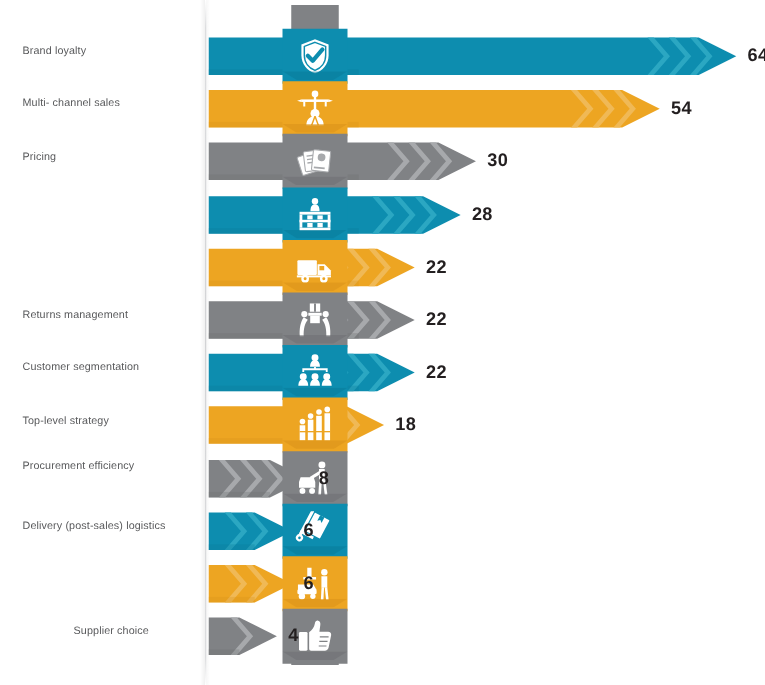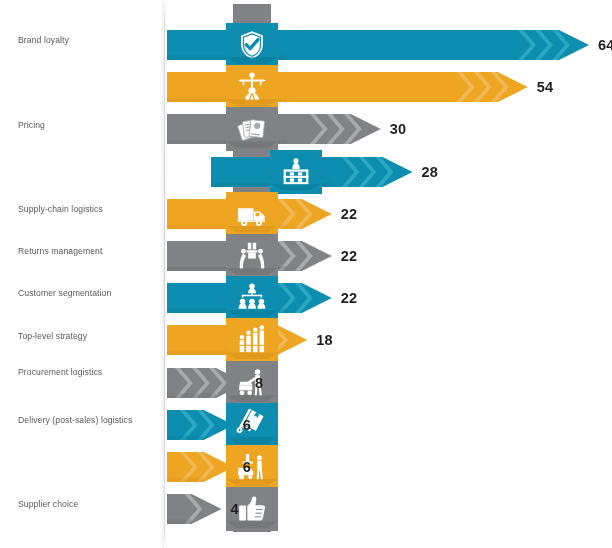--- a/index.html
+++ b/index.html
@@ -60,42 +60,42 @@
 </style>
 </head>
 <body>
 
 <div id="chart-root">
 
   <div class="labels">
       <div class="label" style="top: 35.2px;">
         <span class="sub">Brand loyalty</span>
       </div>
+      <div class="label" style="top: 77.4px;">
+        <span class="sub">Multi- channel sales</span>
+      </div>
       <div class="label" style="top: 119.6px;">
         <span class="sub">Pricing</span>
       </div>
-      <div class="label" style="top: 204px;">
-        <span class="sub">Supply-chain logistics</span>
-      </div>
       <div class="label" style="top: 246.2px;">
         <span class="sub">Returns management</span>
       </div>
       <div class="label" style="top: 288.4px;">
         <span class="sub">Customer segmentation</span>
       </div>
       <div class="label" style="top: 330.6px;">
         <span class="sub">Top-level strategy</span>
       </div>
       <div class="label" style="top: 367px;">
-        <span class="sub">Procurement logistics</span>
+        <span class="sub">Procurement efficiency</span>
       </div>
       <div class="label" style="top: 415px;">
         <span class="sub">Delivery (post-sales) logistics</span>
       </div>
-      <div class="label" style="top: 499.4px;">
+      <div class="label" style="top: 499.4px; text-align: center;">
         <span class="sub">Supplier choice</span>
       </div>
     </div>
   <div class="divider-soft"></div>
   <div class="divider"></div>
   <div class="spine"></div>
   <div id="rows-host">
       <div class="row" style="top: 30px;">
         <div class="bar-wrap" style="width: 422px;">
           <svg class="bar-svg" width="422" height="30" viewBox="0 0 422 30">
@@ -165,21 +165,21 @@
             <g transform="rotate(6 15 15)">
               <rect x="13.0" y="6.4" width="13.0" height="15.6" rx="1" fill="#fff" stroke="#a7a9ac" stroke-width="0.8"></rect>
               <circle cx="19.6" cy="11.6" r="2.9" fill="#a7a9ac"></circle>
               <path d="M14.6 19.6 h8.2" stroke="#a7a9ac" stroke-width="1.3"></path>
             </g>
           </svg>
         </div>
         <div style="position: absolute; left: 226px; top: 27px; width: 52px; height: 7px; background: rgb(109, 111, 114); opacity: 0.55; clip-path: polygon(0px 0px, 100% 0px, 78% 100%, 22% 100%);"></div>
         <div class="value" style="left: 389.75px;">30</div>
       </div>
-      <div class="row" style="top: 156.6px; margin-left: 44px;">
+      <div class="row" style="top: 156.6px;">
         <div class="bar-wrap" style="width: 201.5px;">
           <svg class="bar-svg" width="201.5" height="30" viewBox="0 0 201.5 30">
        <path d="M0 0 H171.5 L201.5 15 L171.5 30 H0 Z" fill="#0d8daf"></path>
        <path d="M169.5 0 L182.5 15 L169.5 30 L164.5 30 L177.5 15 L164.5 0 Z" fill="#2ba7c2"></path>
             <path d="M152.5 0 L165.5 15 L152.5 30 L147.5 30 L160.5 15 L147.5 0 Z" fill="#2ba7c2"></path>
             <path d="M135.5 0 L148.5 15 L135.5 30 L130.5 30 L143.5 15 L130.5 0 Z" fill="#2ba7c2"></path>
        <rect x="0" y="25.5" width="120" height="4.5" fill="#0a7b99" opacity="0.30"></rect>
      </svg>
         </div>
         <div class="tile" style="background: rgb(13, 141, 175);">

